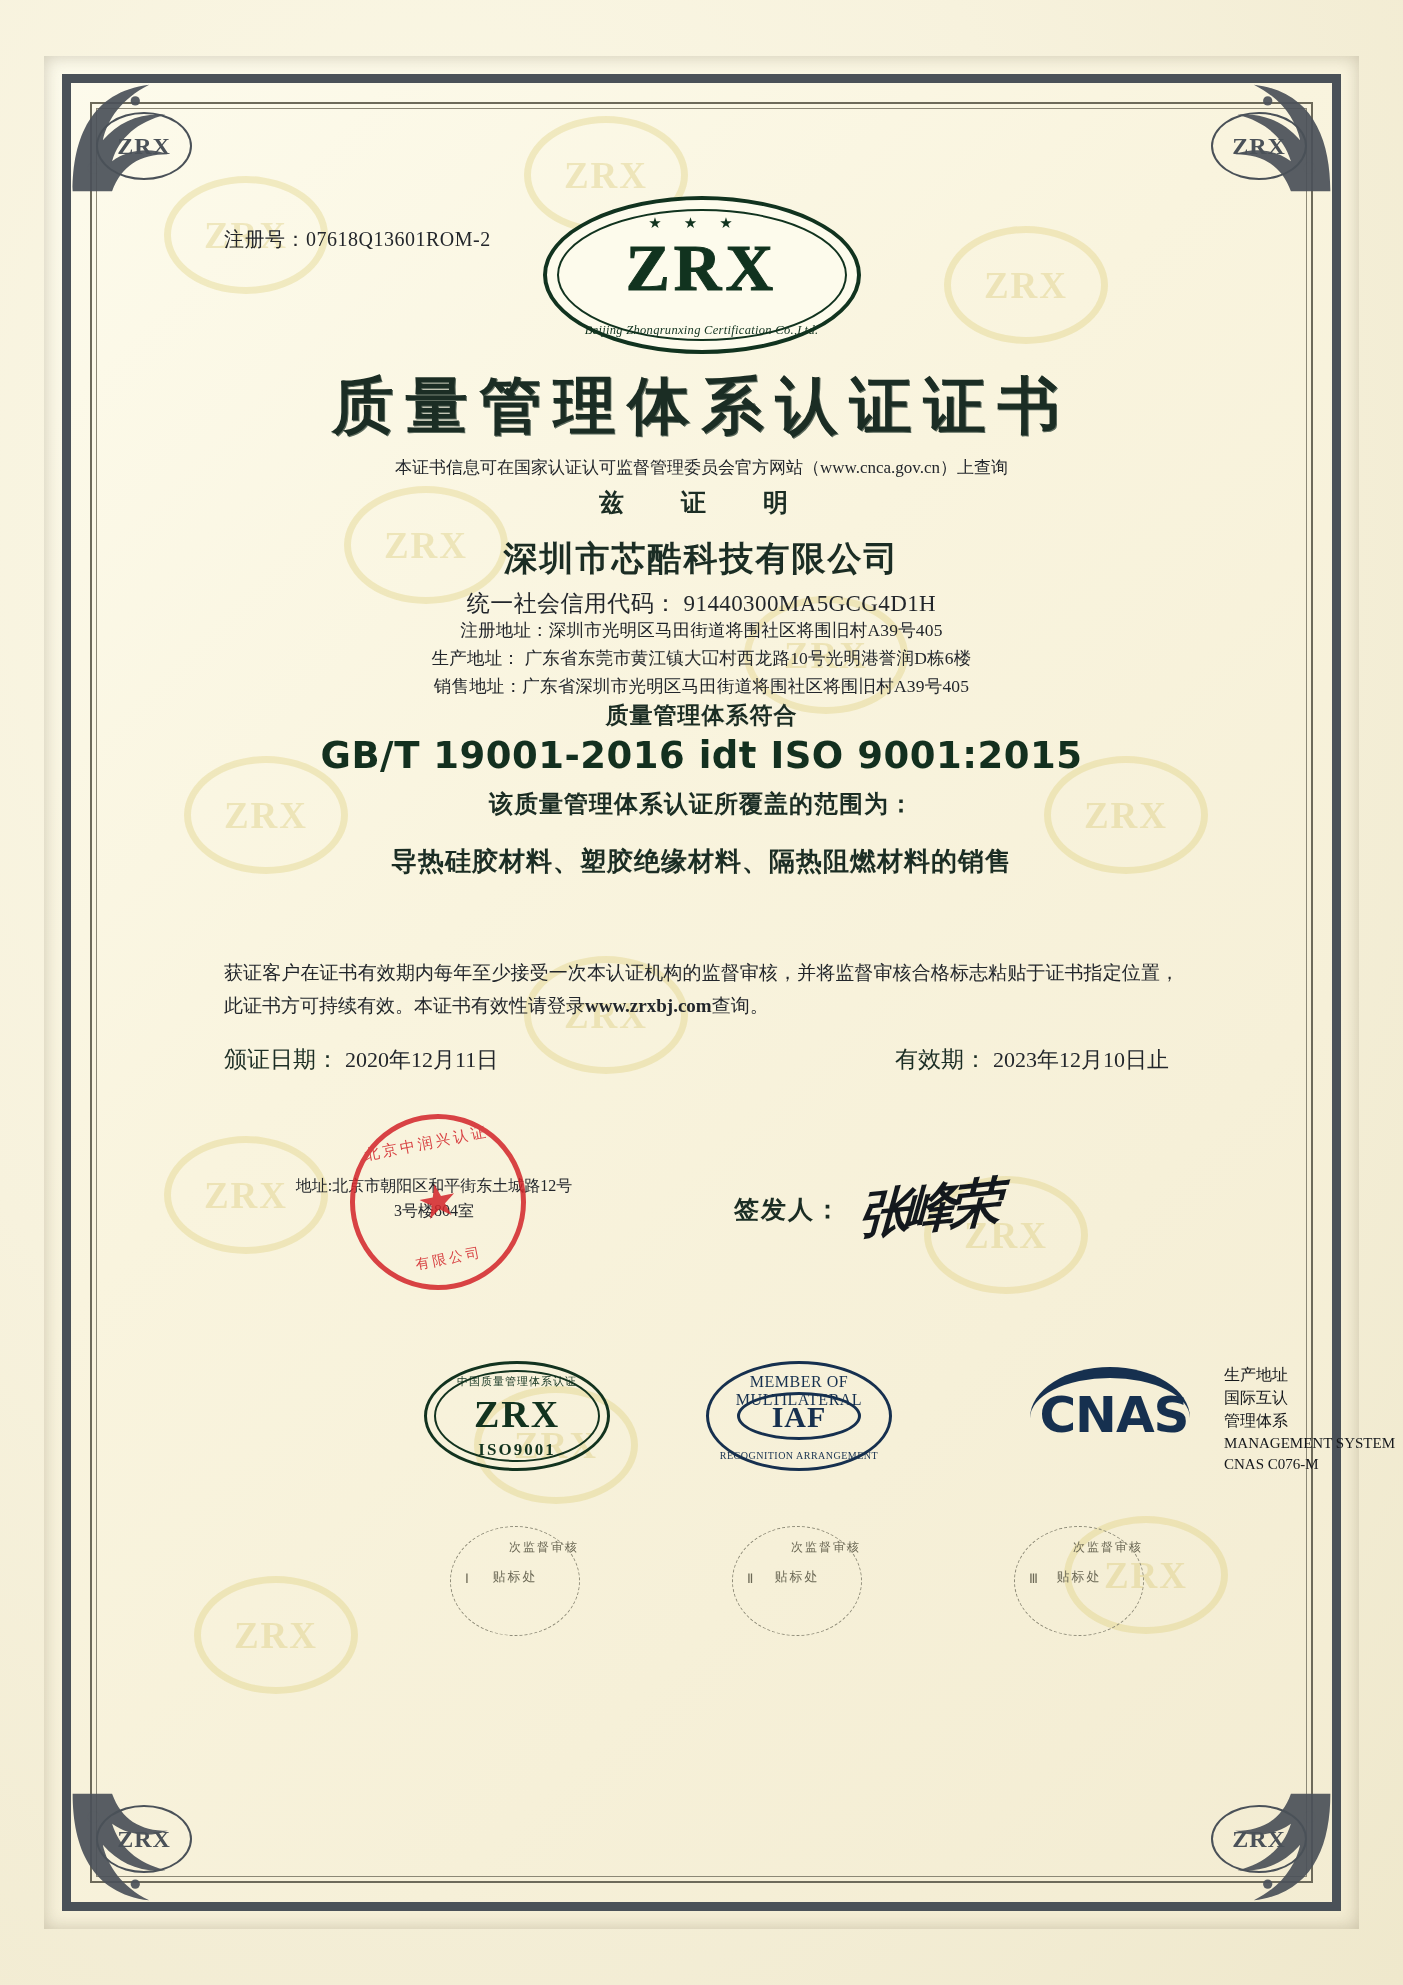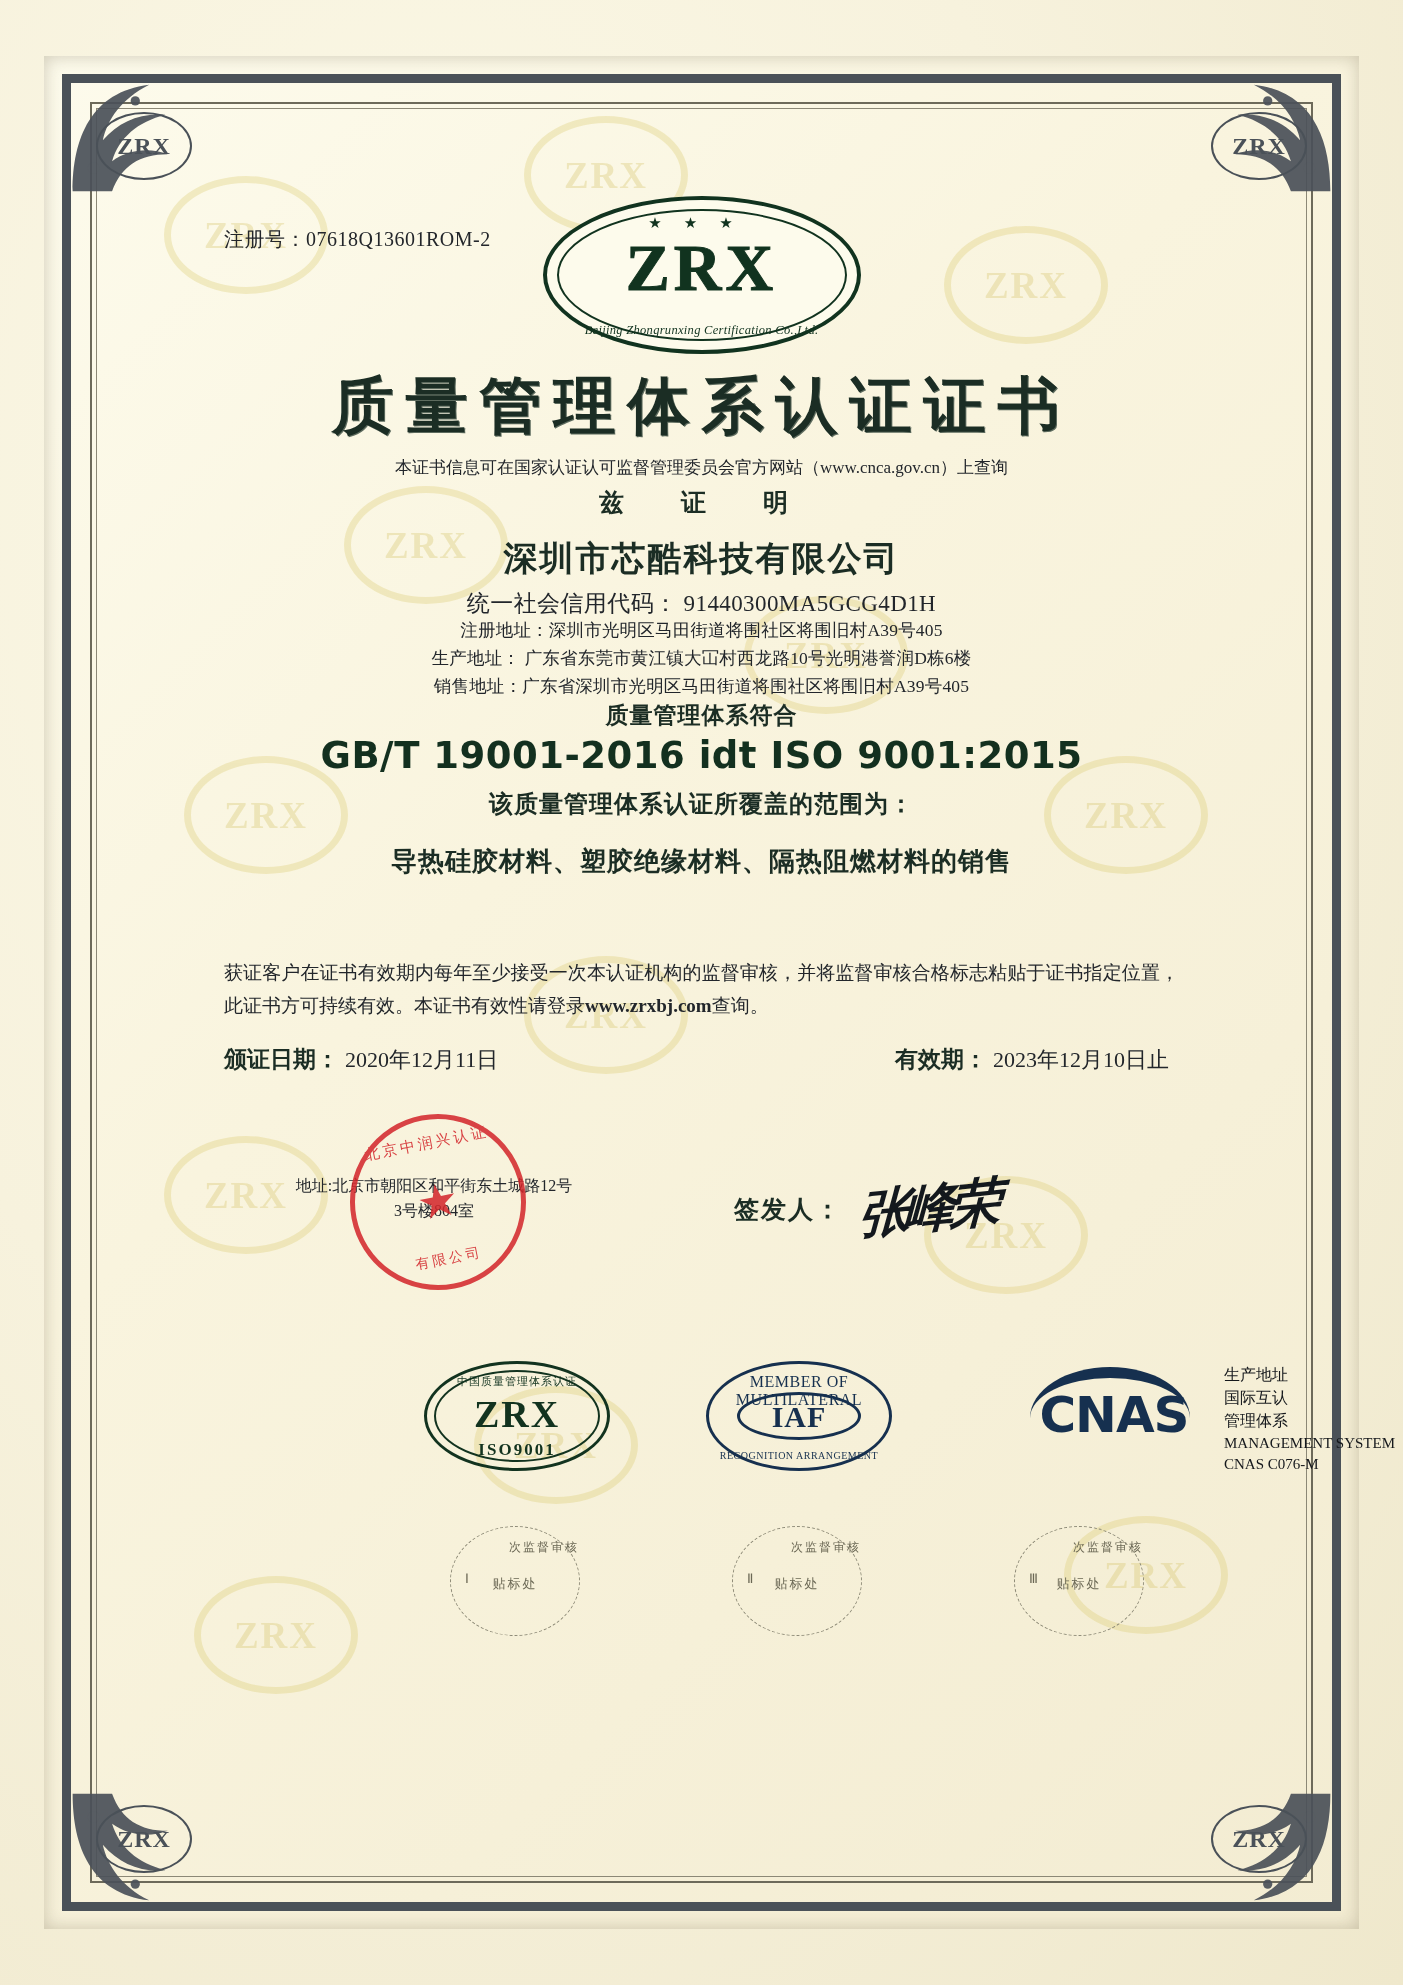--- a/index.html
+++ b/index.html
@@ -138,21 +138,21 @@
   }
   .note{
     position:absolute;left:110px;right:110px;top:830px;
     font-size:19px;color:#22262b;line-height:1.75;text-align:justify;
   }
   .note b{font-weight:bold;}
   .issue-row{
     position:absolute;left:110px;right:110px;top:918px;
     display:flex;justify-content:space-between;
   }
-  .issue-row .lbl{font-size:23px;font-weight:bold;color:#1b2d24;}
+  .issue-row .lbl{font-size:23px;font-weight:normal;color:#1b2d24;}
   .issue-row .val{font-size:22px;color:#22262b;}
   .issue-left,.issue-right{display:flex;align-items:baseline;gap:6px;}
   .issue-right{margin-right:10px;}
 
   
   .issuer{
     position:absolute;left:110px;top:1040px;width:420px;text-align:center;
   }
   .issuer .name{font-size:26px;font-weight:bold;color:#1b2d24;letter-spacing:1px;}
   .issuer .a1{font-size:16px;color:#22262b;margin-top:10px;}
@@ -220,21 +220,21 @@
   .cnas-text{position:absolute;left:210px;top:0;font-size:16px;color:#15181c;line-height:1.45;}
   .cnas-text .en{font-size:15px;}
 
   
   .stampline{position:absolute;left:110px;right:110px;top:1400px;height:130px;}
   .stamp{
     position:absolute;width:128px;height:108px;border-radius:50%;
     border:1px dashed #8d8a77;color:#6b6855;
   }
   .stamp .t{position:absolute;left:0;right:0;top:12px;text-align:right;font-size:12px;letter-spacing:2px;}
-  .stamp .m{position:absolute;left:0;right:0;top:48px;text-align:center;font-size:13px;letter-spacing:2px;}
+  .stamp .m{position:absolute;left:0;right:0;top:41px;text-align:center;font-size:13px;letter-spacing:2px;}
   .stamp .n{position:absolute;left:14px;top:44px;font-size:13px;}
   .s1{left:226px;}
   .s2{left:508px;}
   .s3{left:790px;}
 </style>
 </head>
 <body>
 
 <div id="cert-page">
   <div id="paper">

